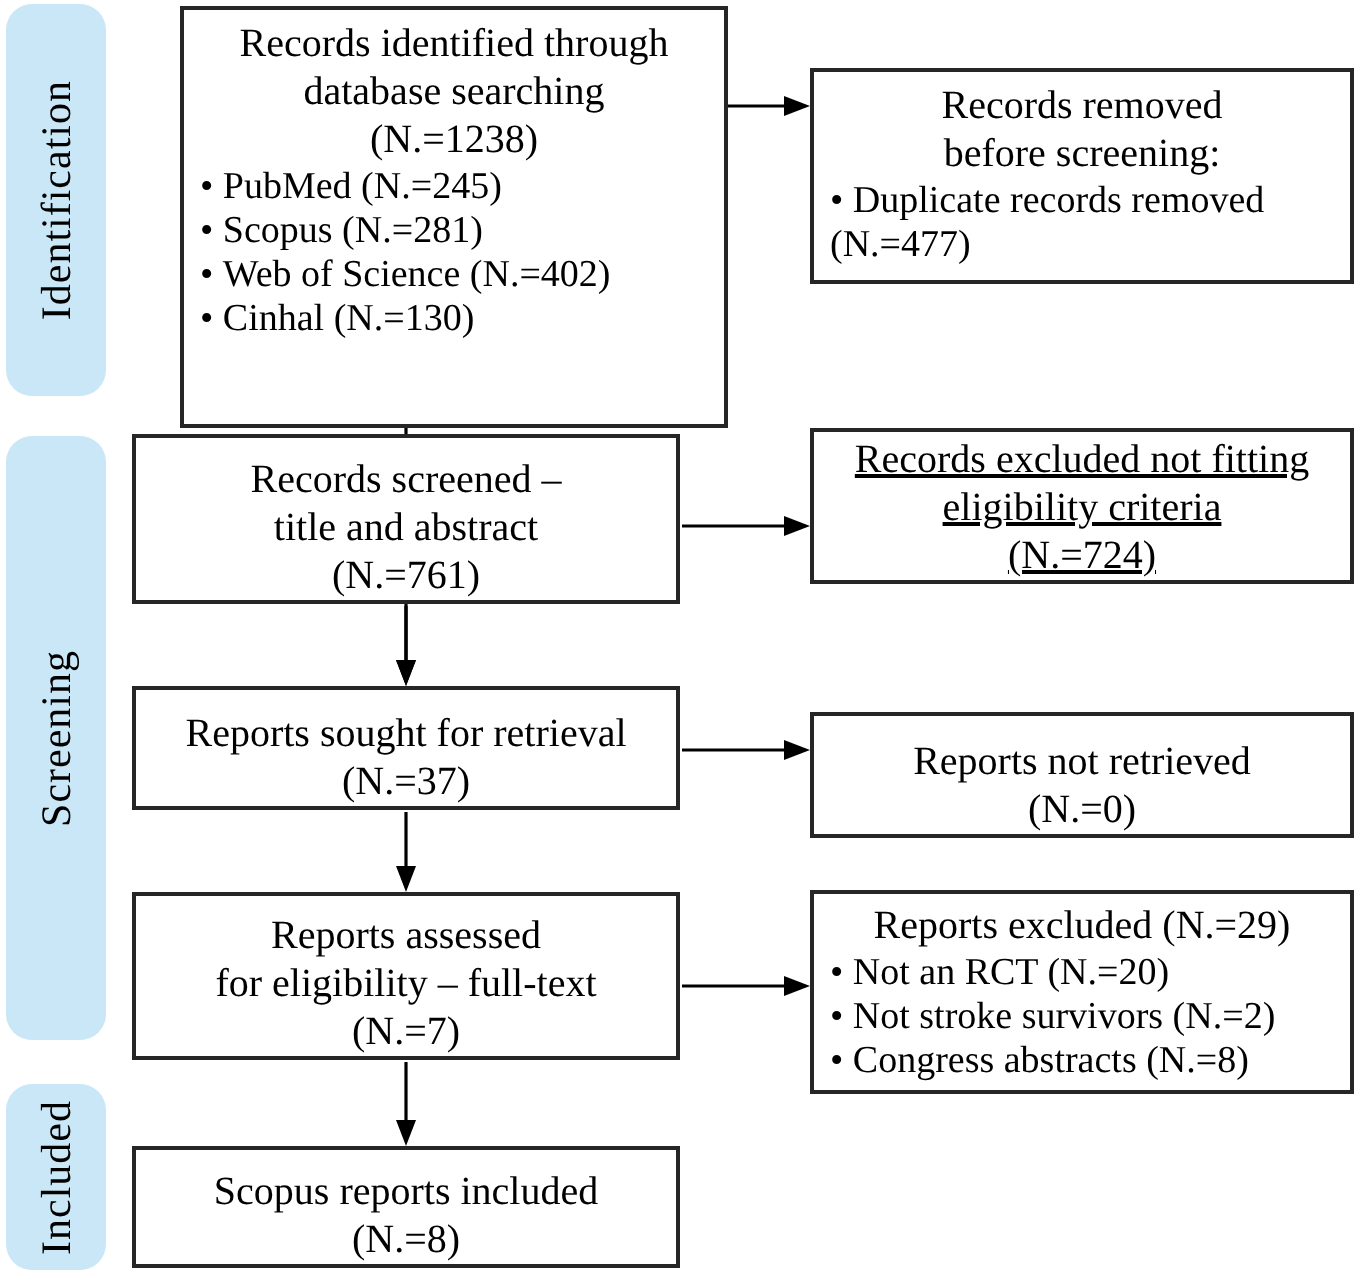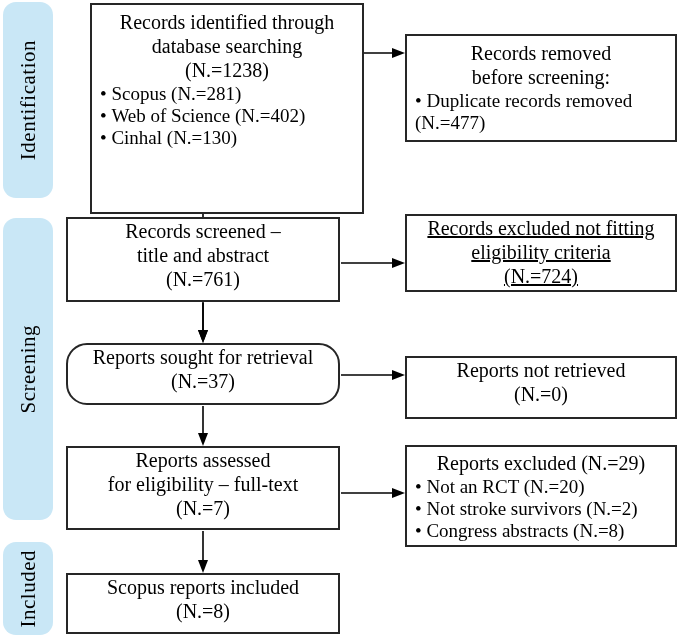--- a/index.html
+++ b/index.html
@@ -40,21 +40,21 @@
 
   
   .box {
     position: absolute;
     box-sizing: border-box;
     background: #ffffff;
     border: 2px solid #262626;
     display: flex;
     flex-direction: column;
   }
-  .box.centered { justify-content: flex-start; }
+  .box.centered { justify-content: flex-end; }
   .titles { text-align: center; }
   .title-line {
     font-size: 20px;
     line-height: 24px;
     white-space: nowrap;
   }
   .bullets { padding: 1px 6px 0 8px; }
   .bullet {
     font-size: 19px;
     line-height: 22px;
@@ -62,21 +62,21 @@
   }
   .bullet::before { content: "\2022\00a0"; }
 
   .col-left  { left: 66px;  width: 274px; }
   .col-right { left: 405px; width: 272px; }
 
   #box-identified        { top: 3px;   height: 211px; padding-top: 5px; margin-left: 24px; }
   #box-removed           { top: 2px;   height: 108px; padding-top: 5px; margin-top: 32px; }
   #box-screened          { top: 217px; height: 85px; }
   #box-excluded-screen   { top: 214px; height: 78px; text-decoration: underline; }
-  #box-sought            { top: 343px; height: 62px; border-radius: 21px; }
+  #box-sought            { top: 343px; height: 62px; }
   #box-not-retrieved     { top: 334px; height: 63px; margin-top: 22px; }
   #box-assessed          { top: 446px; height: 84px; }
   #box-excluded-fulltext { top: 445px; height: 102px; padding-top: 4px; }
   #box-included          { top: 573px; height: 61px; }
 
   #arrow-layer {
     position: absolute;
     left: 0; top: 0;
     width: 680px; height: 637px;
     pointer-events: none;
@@ -113,20 +113,21 @@
     <span class="band-label">Included</span>
   </div>
 
   <div class="box col-left" id="box-identified">
     <div class="titles">
       <div class="title-line">Records identified through</div>
       <div class="title-line">database searching</div>
       <div class="title-line">(N.=1238)</div>
     </div>
     <div class="bullets">
+      <div class="bullet">PubMed (N.=245)</div>
       <div class="bullet">Scopus (N.=281)</div>
       <div class="bullet">Web of Science (N.=402)</div>
       <div class="bullet">Cinhal (N.=130)</div>
     </div>
   </div>
 
   <div class="box col-right" id="box-removed">
     <div class="titles">
       <div class="title-line">Records removed</div>
       <div class="title-line">before screening:</div>

